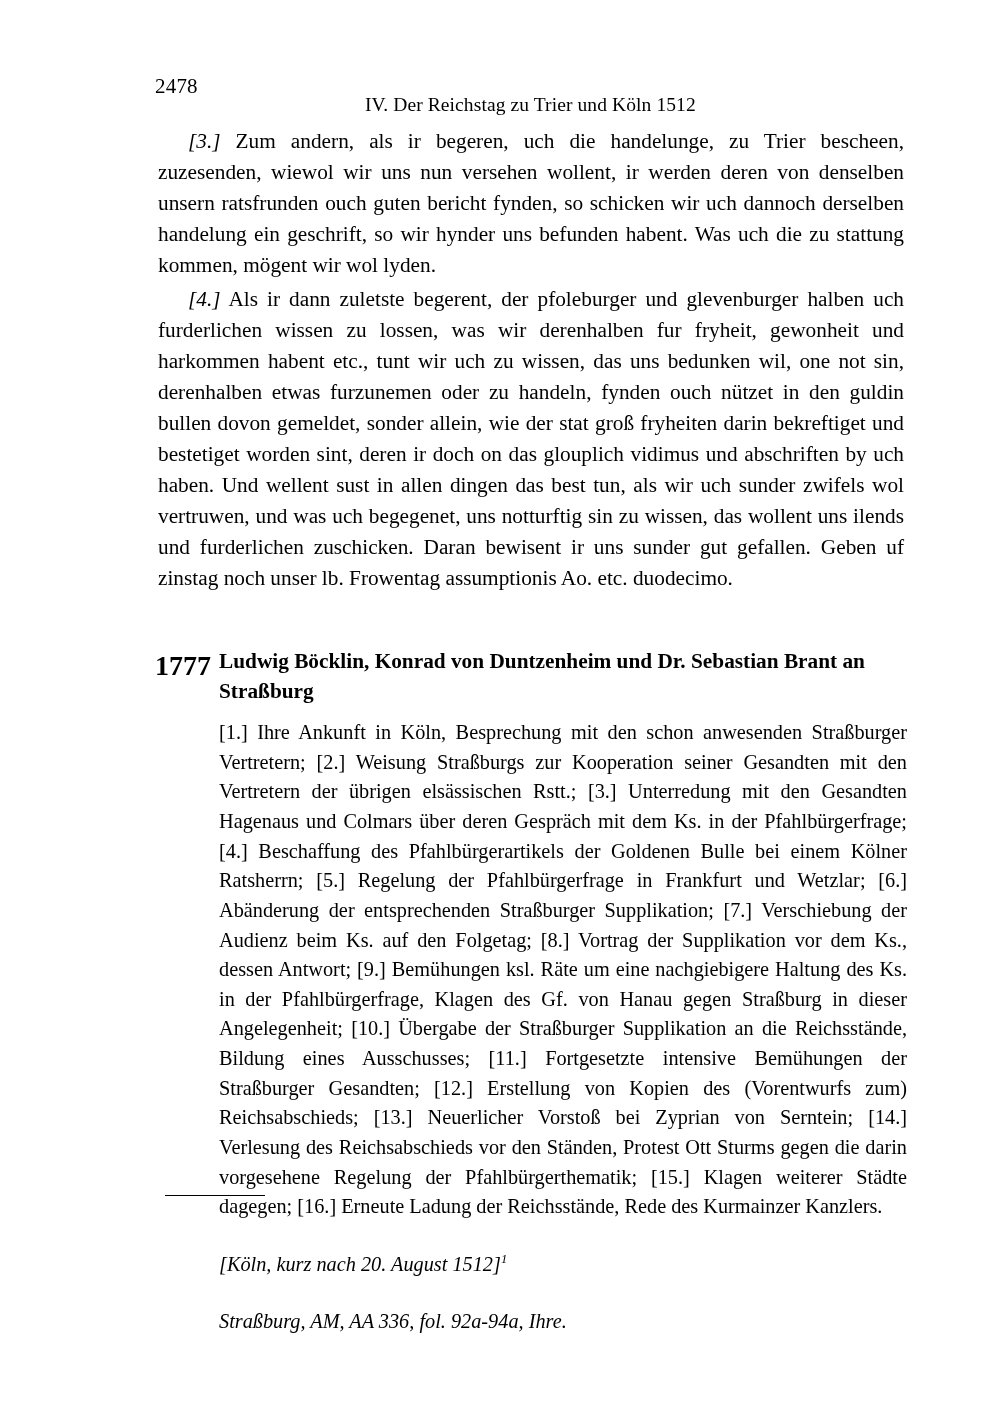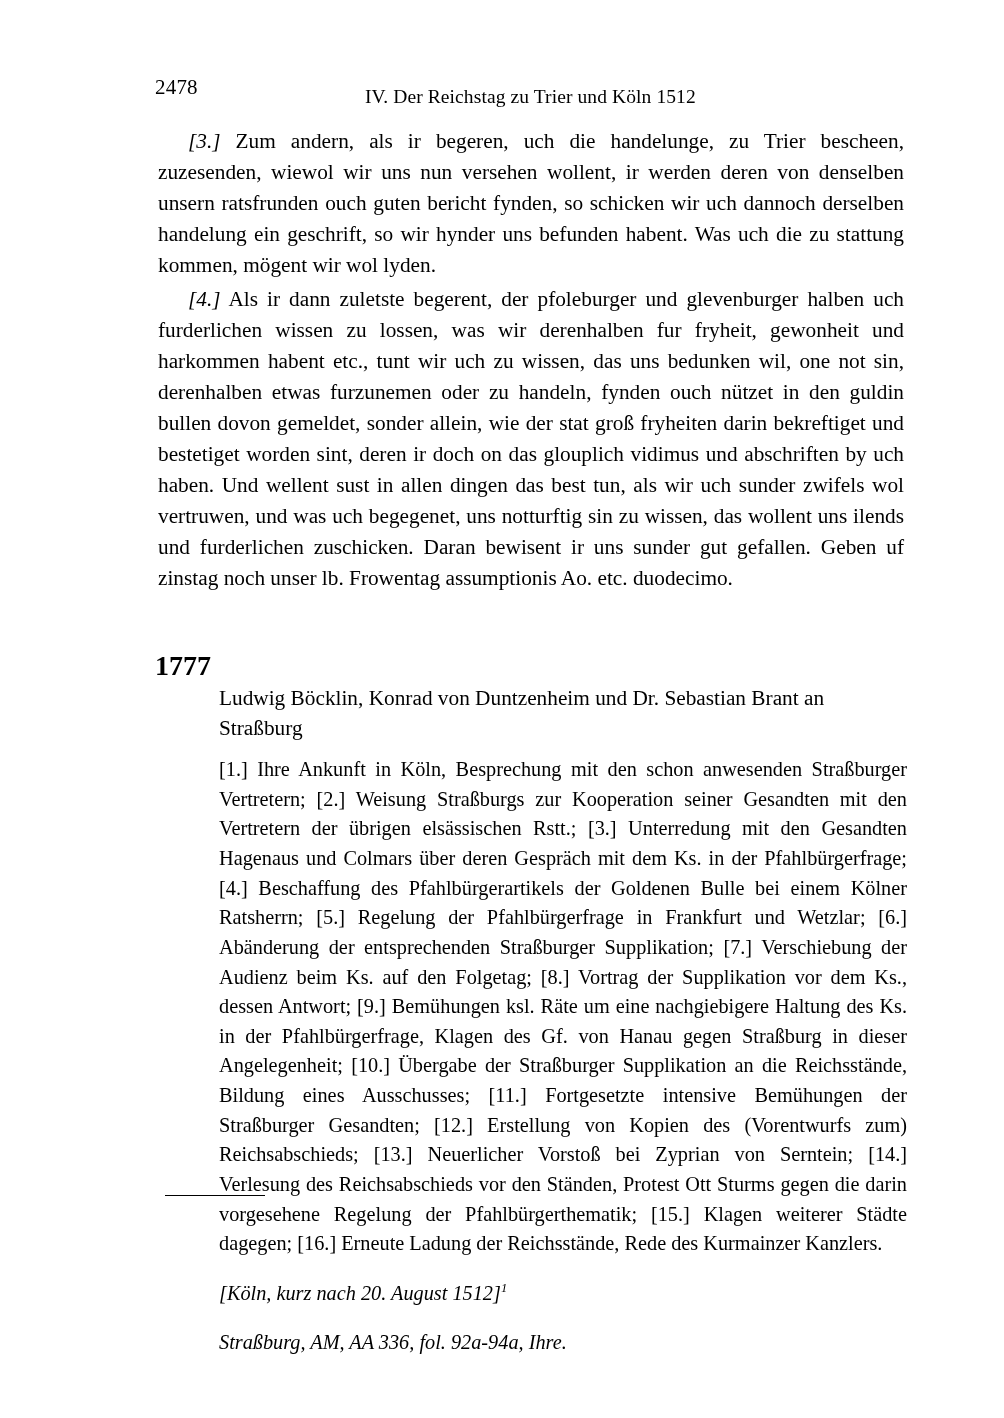--- a/index.html
+++ b/index.html
@@ -18,21 +18,21 @@
   .page {
     position: absolute;
     left: 0; top: 0;
     width: 1004px;
     height: 1418px;
     box-sizing: border-box;
     padding: 74px 96px 0 155px;
   }
   .header {
     display: flex;
-    align-items: center;
+    align-items: flex-start;
     font-size: 20.5px;
     margin-bottom: 26px;
     height: 26px;
   }
   .folio {
     width: 210px;
     font-size: 21px;
     letter-spacing: 0.2px;
   }
   .running-title {
@@ -62,41 +62,40 @@
     margin-bottom: 12px;
   }
   .entry-num {
     width: 64px;
     flex: 0 0 64px;
     font-weight: bold;
     font-size: 28px;
     line-height: 1.42;
   }
   .entry-title {
-    font-weight: normal;
+    font-weight: bold;
     font-size: 21.3px;
     line-height: 1.42;
     width: 688px;
-    margin-top: 37px;
   }
   .regest {
     margin-left: 64px;
     width: 688px;
     font-size: 20.3px;
     line-height: 1.46;
     text-align: justify;
     margin-top: 6px;
   }
   .meta {
     margin-left: 64px;
     width: 688px;
     font-style: italic;
     font-size: 20.3px;
     line-height: 1.46;
-    margin-top: 20px;
+    margin-top: 28px;
   }
   sup {
     font-size: 0.62em;
     vertical-align: super;
     line-height: 0;
   }
   .footnote-area {
     position: absolute;
     left: 155px;
     top: 1195px;

